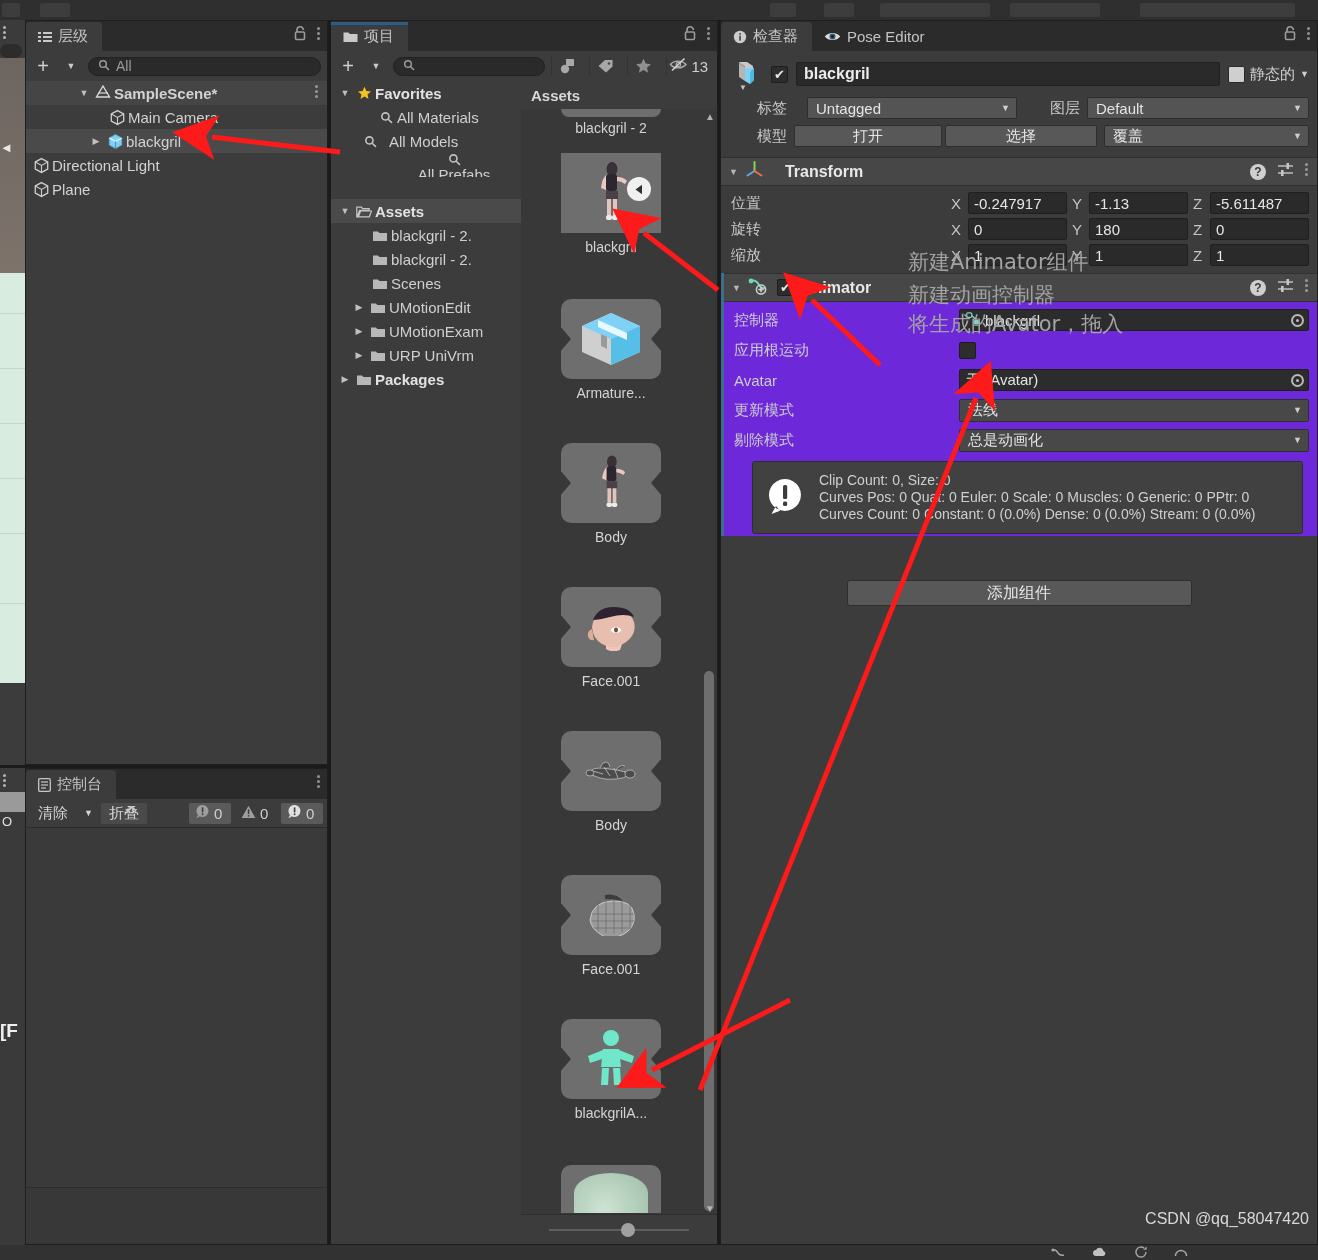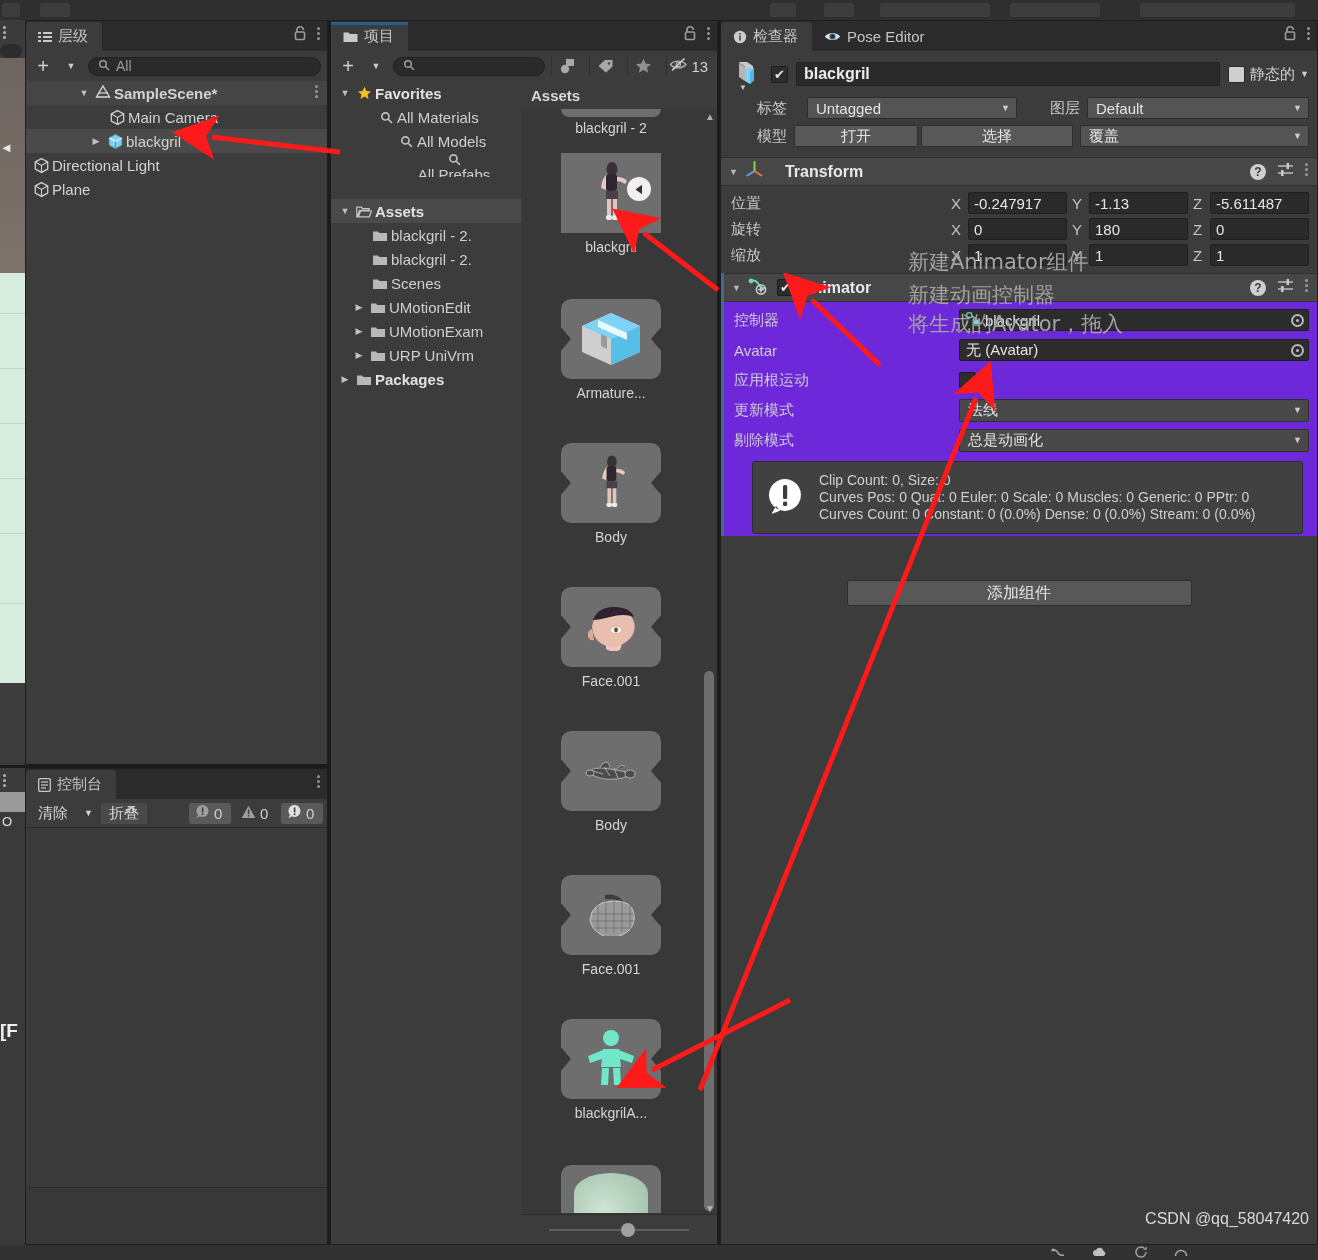--- a/index.html
+++ b/index.html
@@ -413,21 +413,21 @@
       </div>
       <div class="t-row" style="padding-left:44px;">
         <span class="node-ic">
           <svg width="13" height="13" viewBox="0 0 12 12">
               <circle cx="5" cy="5" r="3.3" fill="none" stroke="#c0c0c0" stroke-width="1.5"></circle>
               <line x1="7.6" y1="7.6" x2="11" y2="11" stroke="#c0c0c0" stroke-width="1.5"></line>
             </svg>
         </span>
         <span>All Materials</span>
       </div>
-      <div class="t-row" style="padding-left:64px;">
+      <div class="t-row" style="padding-left:28px;gap:8px;">
         <span class="node-ic">
           <svg width="13" height="13" viewBox="0 0 12 12">
               <circle cx="5" cy="5" r="3.3" fill="none" stroke="#c0c0c0" stroke-width="1.5"></circle>
               <line x1="7.6" y1="7.6" x2="11" y2="11" stroke="#c0c0c0" stroke-width="1.5"></line>
             </svg>
         </span>
         <span>All Models</span>
       </div>
       <div class="t-row" style="padding-left:56px;flex-direction:column;">
         <span class="node-ic">
@@ -801,21 +801,21 @@
           </div>
           <span class="lbl" style="width:56px;text-align:right;">图层</span>
           <div class="dd" style="flex:1;">
             <span>Default</span>
             <span class="caret">▼</span>
           </div>
         </div>
 
         <div class="go-line3">
           <span class="lbl" style="width:58px;text-align:right;">模型</span>
-          <div class="btn" style="width:124px;">
+          <div class="btn" style="width:148px;">
             <span>打开</span>
           </div>
           <div class="btn" style="width:152px;margin-left:-4px;">
             <span>选择</span>
           </div>
           <div class="dd" style="flex:1;">
             <span>覆盖</span>
             <span class="caret">▼</span>
           </div>
         </div>
@@ -943,32 +943,32 @@
                       <line x1="5.8" y1="3.5" x2="10.5" y2="8" stroke="#7fd2c8" stroke-width="1.2"></line>
                     </svg>
                 </span>
                 <span>blackgril</span>
               </span>
               <span class="dotcircle"></span>
             </div>
           </div>
 
           <div class="arow">
+            <span class="rowlbl">应用根运动</span>
+            <span class="chk" style="background:#2d2d2d;border:1px solid #1d1d1d;"></span>
+          </div>
+
+          <div class="arow">
             <span class="rowlbl">Avatar</span>
             <div class="objfield">
               <span class="ofl">
                   <span>无 (Avatar)</span>
                 </span>
               <span class="dotcircle"></span>
             </div>
-          </div>
-
-          <div class="arow">
-            <span class="rowlbl">应用根运动</span>
-            <span class="chk" style="background:#2d2d2d;border:1px solid #1d1d1d;"></span>
           </div>
 
           <div class="arow">
             <span class="rowlbl">更新模式</span>
             <div class="dd" style="flex:1;height:23px;background:#484848;">
               <span>法线</span>
               <span class="caret">▼</span>
             </div>
           </div>
 

